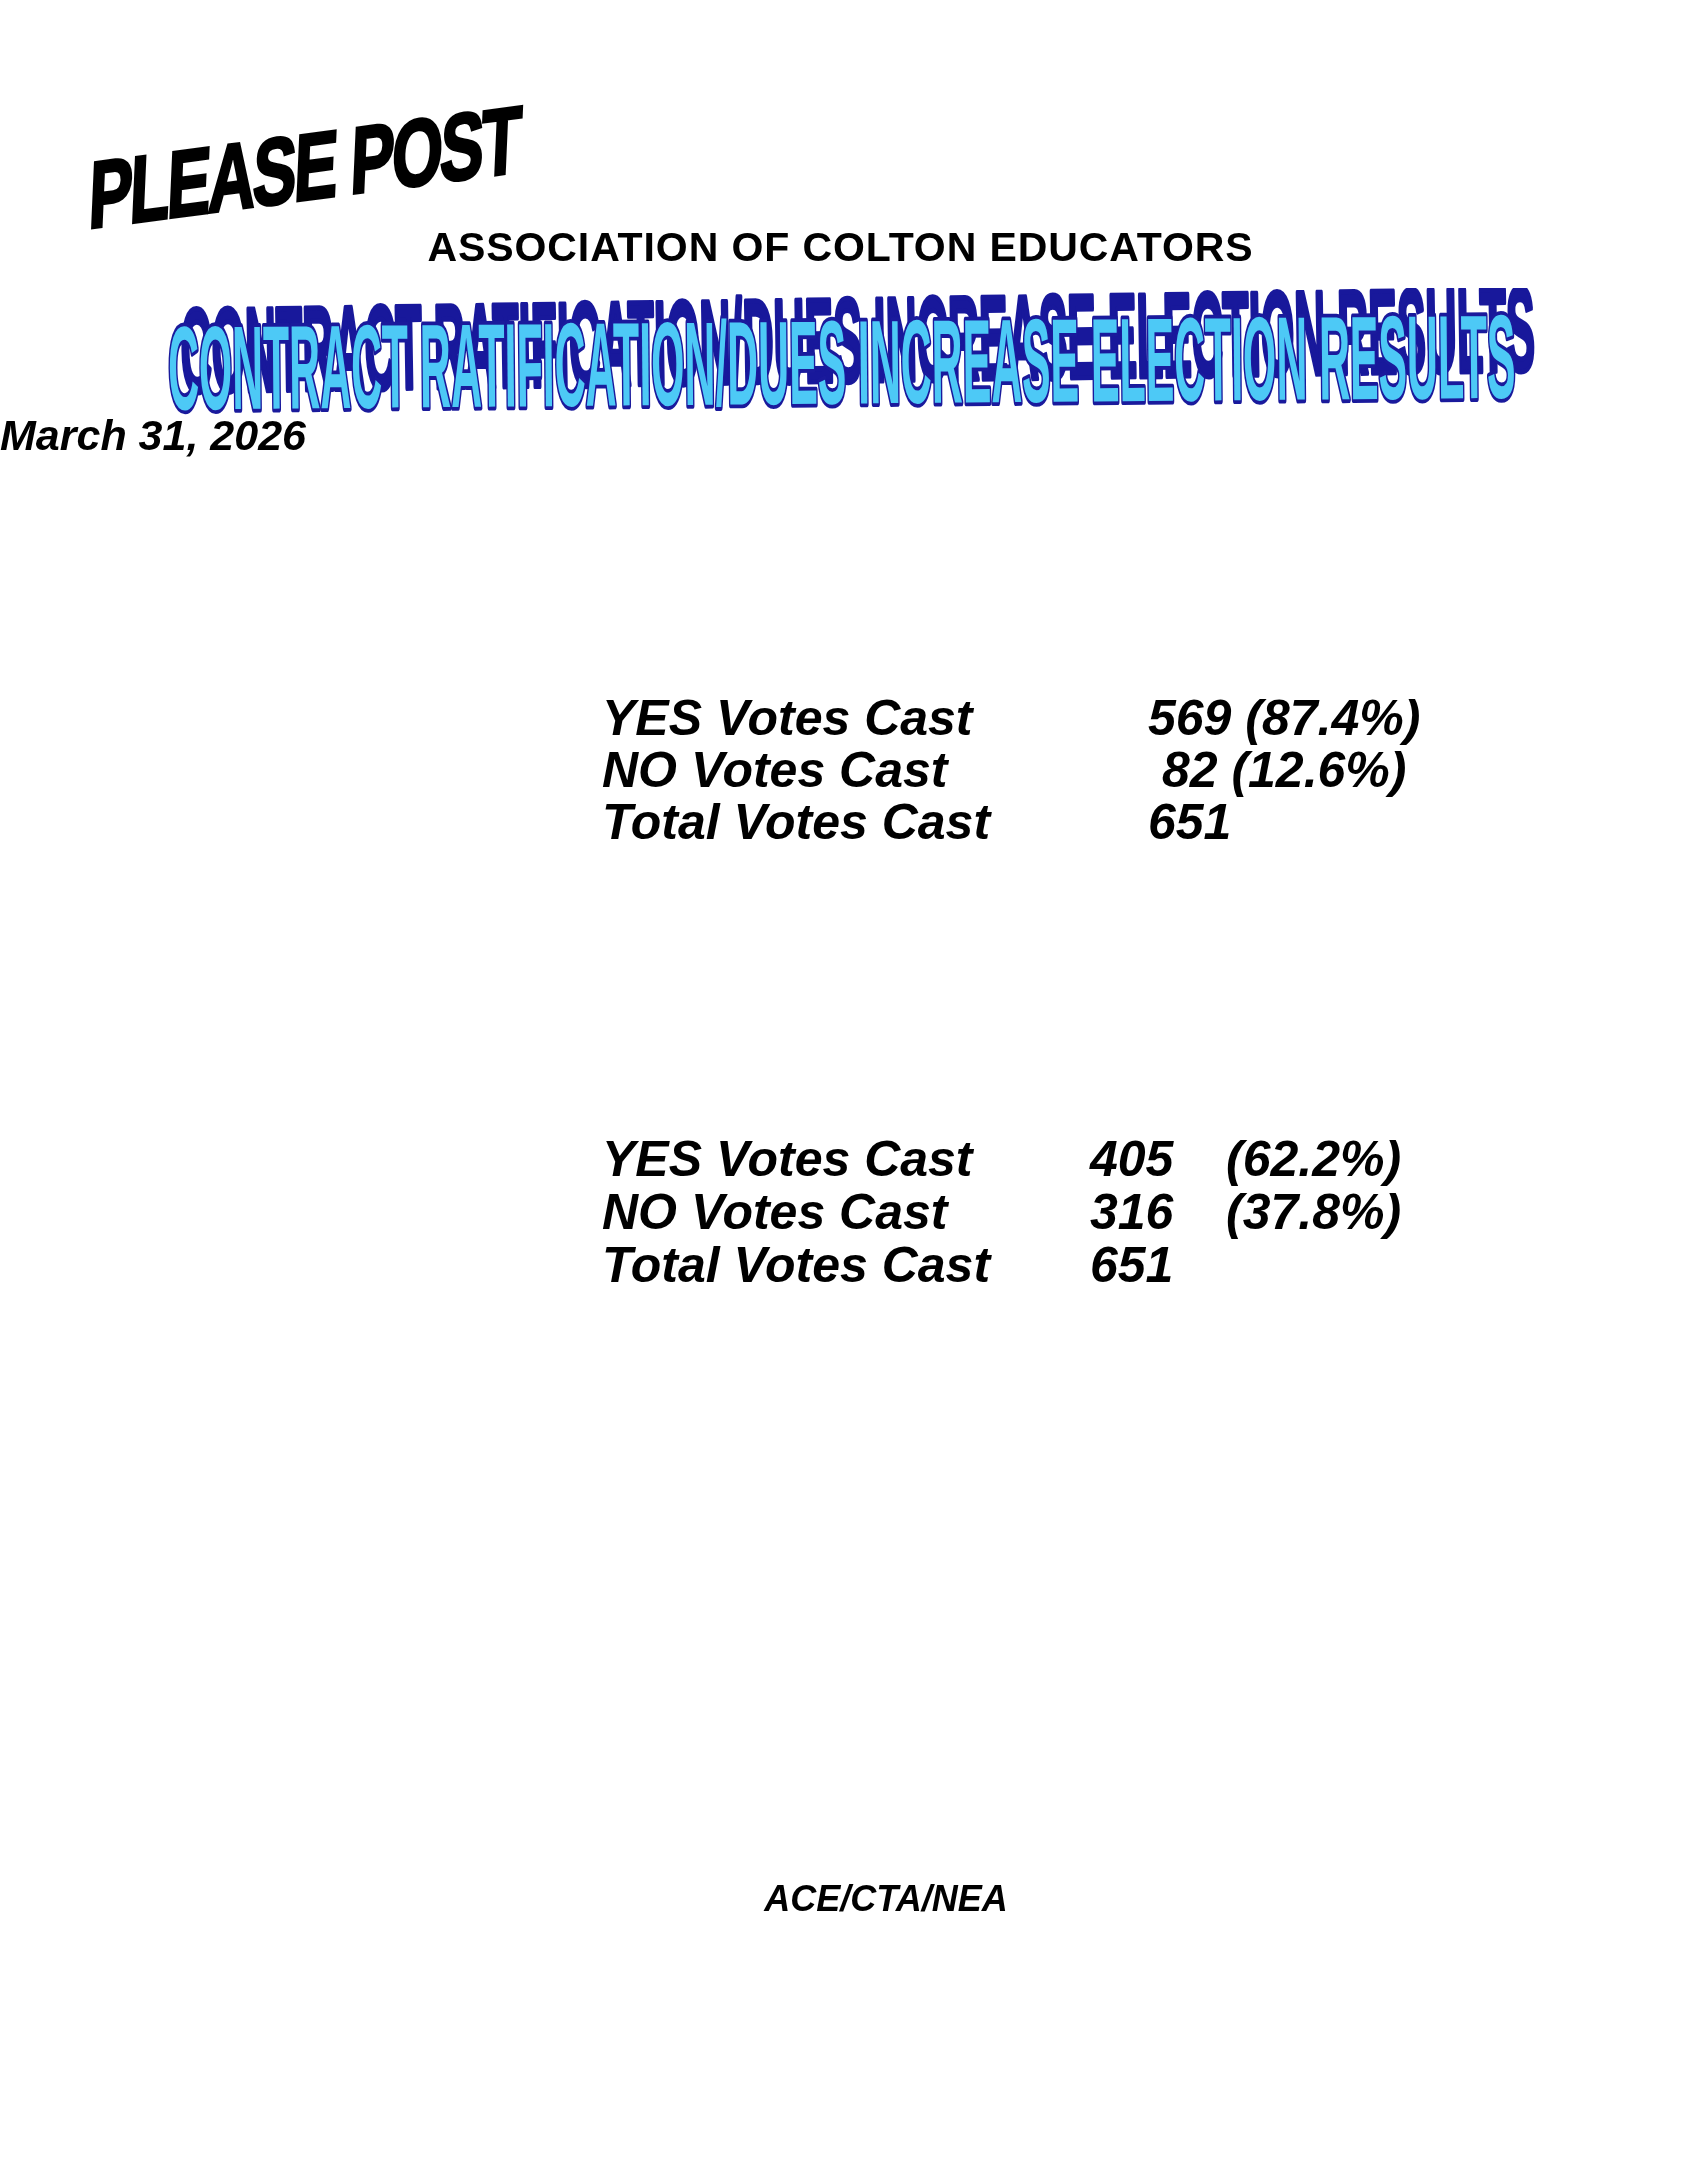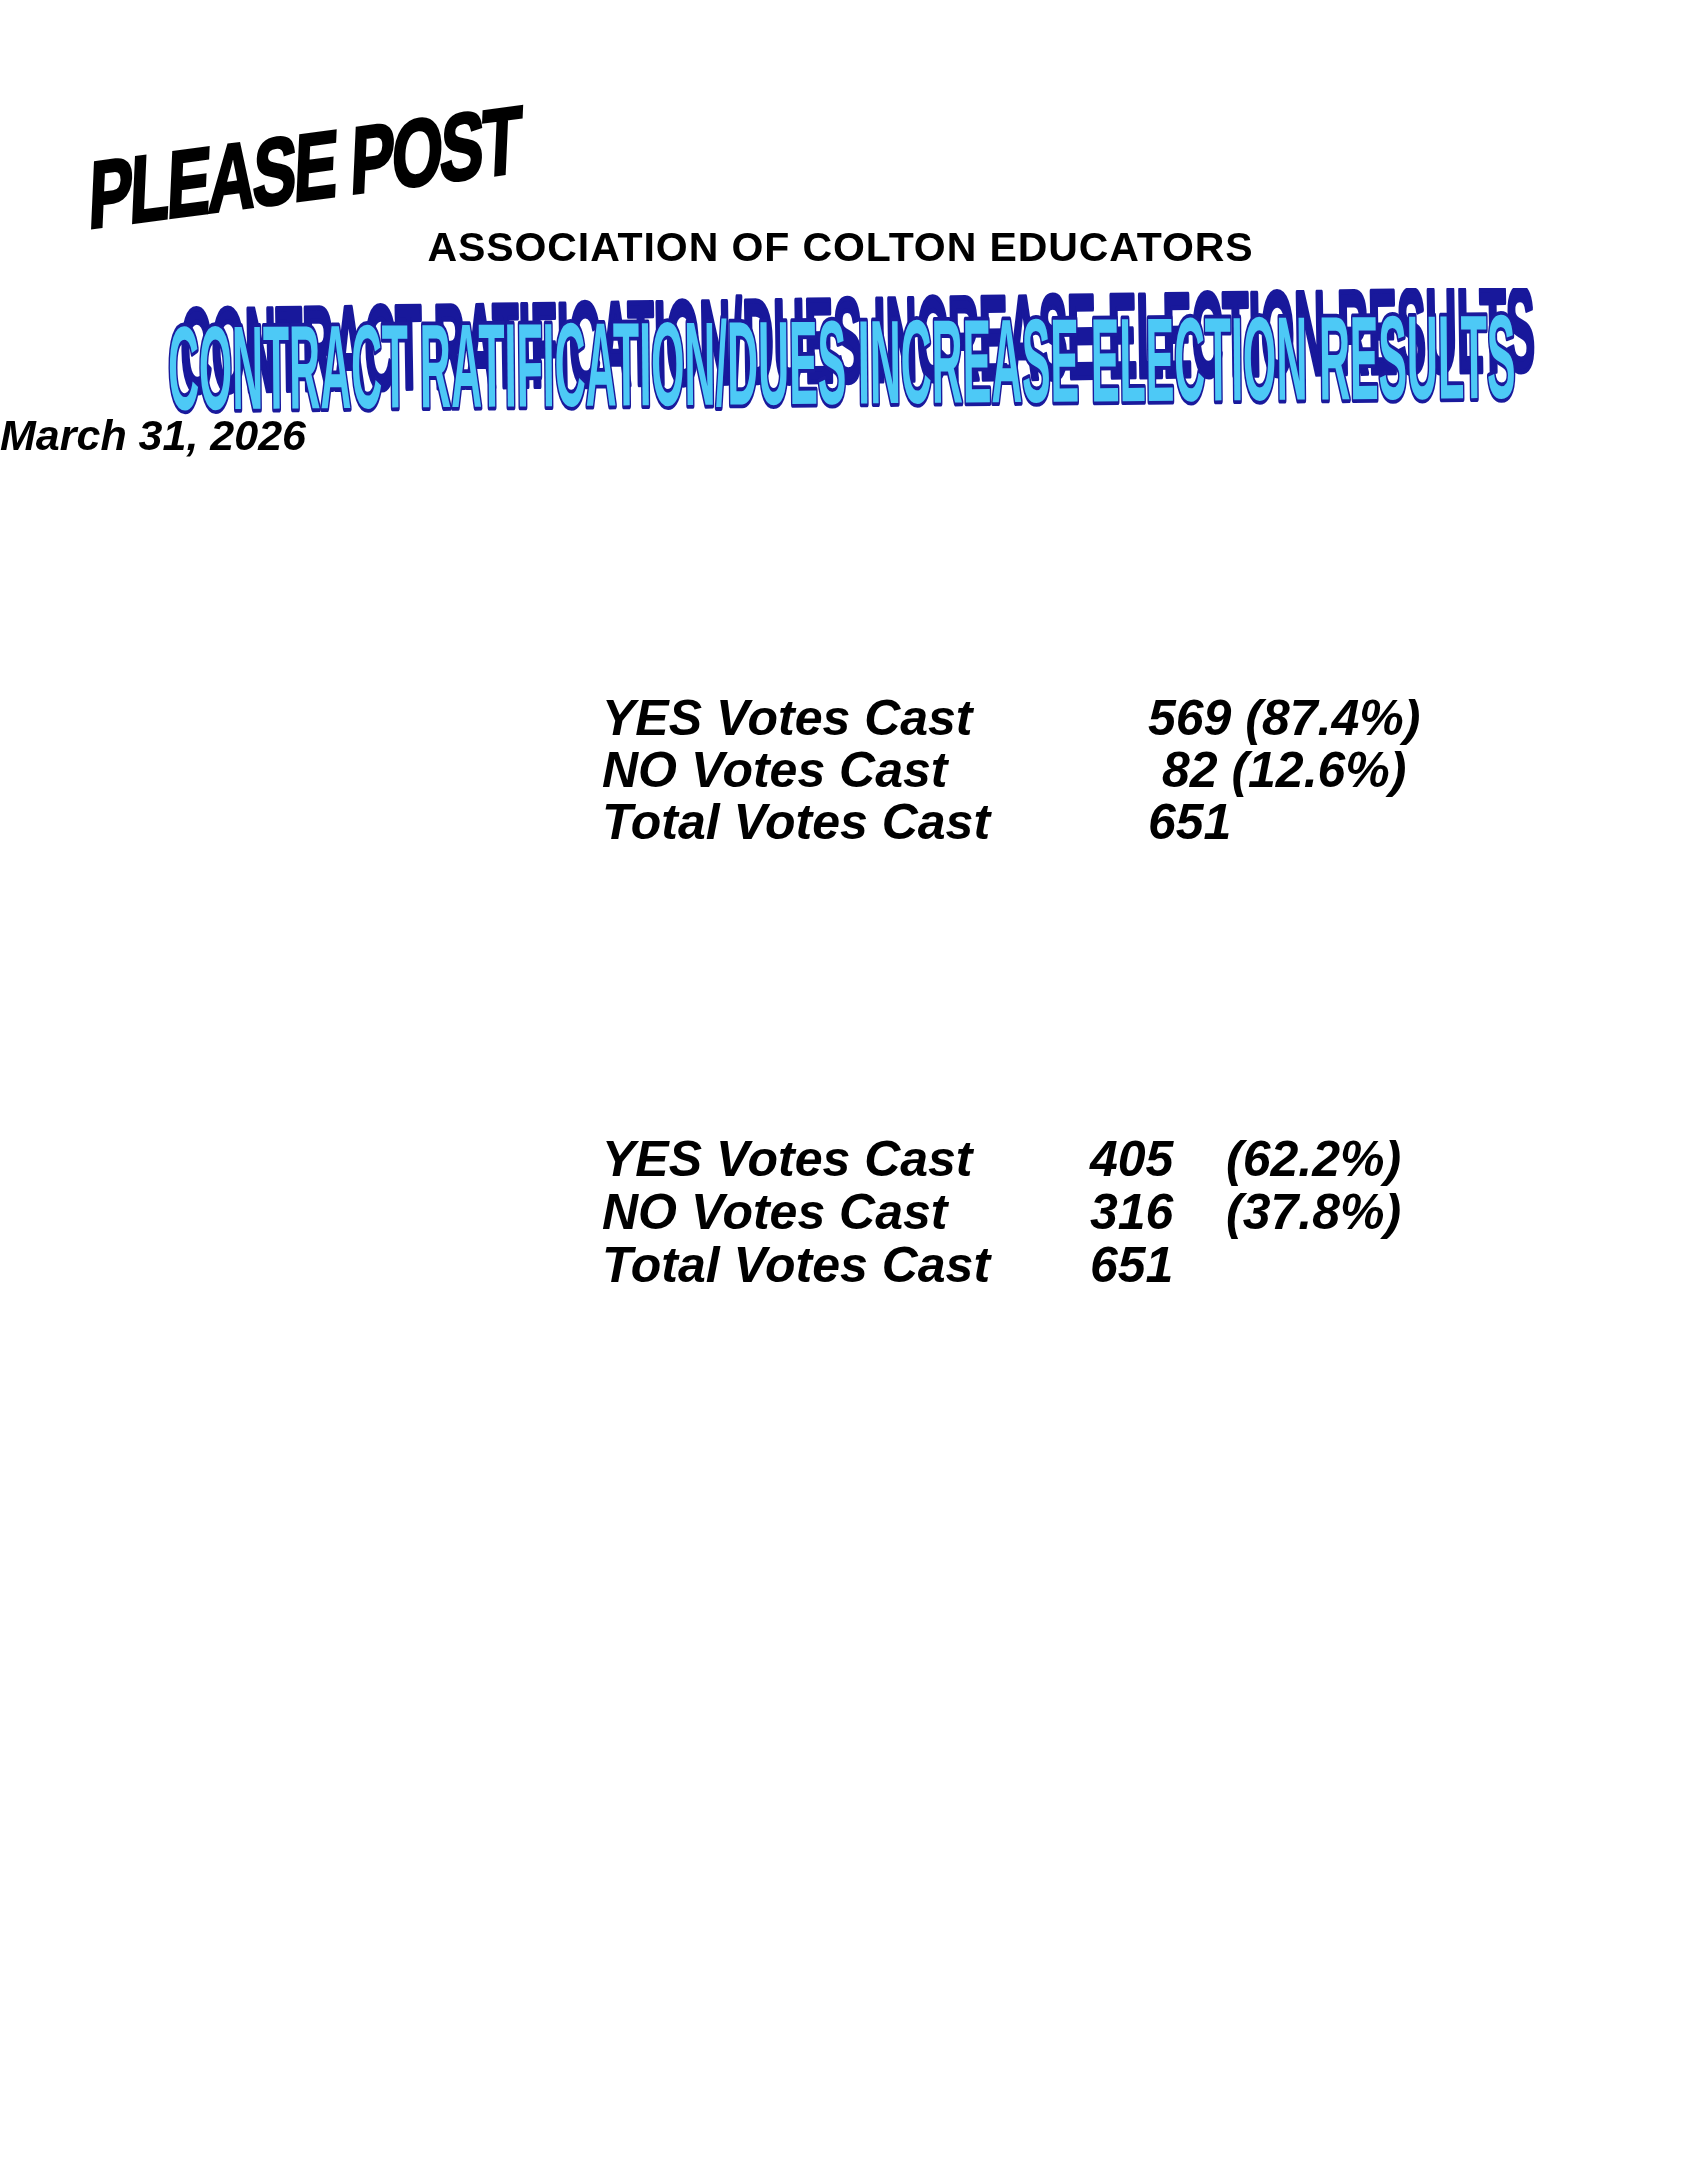--- a/index.html
+++ b/index.html
@@ -122,15 +122,16 @@
       <span class="vote-num">316</span>
       <span class="vote-pct">(37.8%)</span>
     </div>
     <div class="vote-row">
       <span class="vote-label">Total Votes Cast</span>
       <span class="vote-num">651</span>
       <span class="vote-pct"></span>
     </div>
   </div>
 
+  <div class="footer-org">ACE/CTA/NEA</div>
 
 </div>
 
 
 </body></html>

